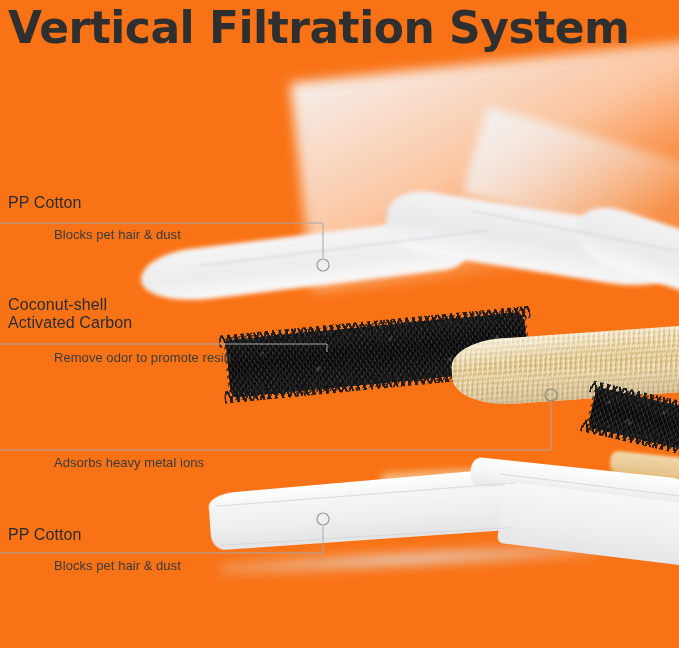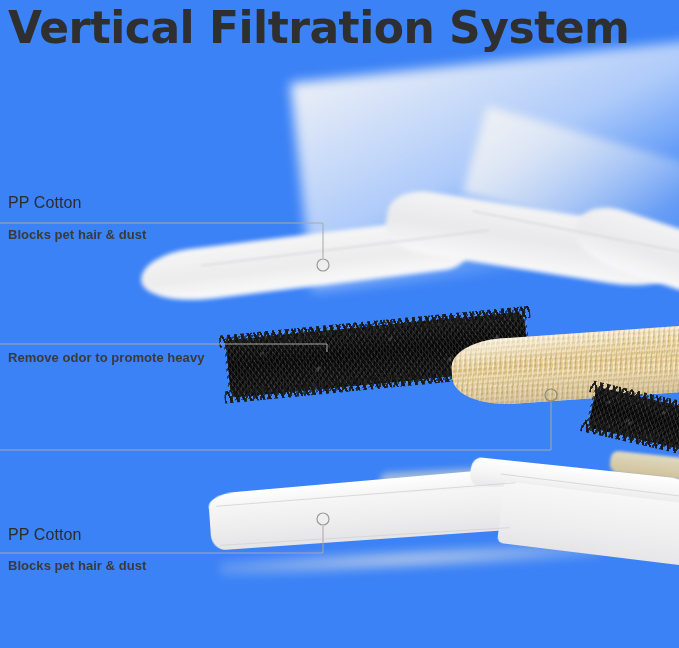--- a/index.html
+++ b/index.html
@@ -4,21 +4,21 @@
 <style>
   html, body {
     margin: 0;
     padding: 0;
     background: #ffffff;
   }
   #stage {
     position: relative;
     width: 679px;
     height: 648px;
-    background: #3b82f6;
+    background: #f97316;
     overflow: hidden;
     font-family: "Liberation Sans", sans-serif;
     -webkit-font-smoothing: antialiased;
   }
 
   
   .bg-layer {
     position: absolute;
     pointer-events: none;
   }
@@ -243,23 +243,24 @@
     color: #2c2c2c;
     font-size: 16px;
     font-weight: 400;
     line-height: 1.12;
     letter-spacing: 0.1px;
     white-space: nowrap;
   }
   .callout .sub {
     color: #3a3a3a;
     font-size: 13px;
-    font-weight: 700;
+    font-weight: 400;
     letter-spacing: 0.05px;
     white-space: nowrap;
+    margin-left: 46px;
   }
 
   
   #leaders {
     position: absolute;
     left: 0; top: 0;
     width: 679px; height: 648px;
     pointer-events: none;
   }
 </style>
@@ -338,24 +339,31 @@
 
   <div id="title">Vertical Filtration System</div>
 
   <div class="callout" style="top:194px">
     <div class="head">PP Cotton</div>
   </div>
   <div class="callout" style="top:227px">
     <div class="sub">Blocks pet hair &amp; dust</div>
   </div>
 
+  <div class="callout" style="top:296px">
+    <div class="head">Coconut-shell</div>
+    <div class="head">Activated Carbon</div>
+  </div>
   <div class="callout" style="top:350px">
-    <div class="sub">Remove odor to promote heavy</div>
-  </div>
-
+    <div class="sub">Remove odor to promote resin</div>
+  </div>
+
+  <div class="callout" style="top:455px">
+    <div class="sub">Adsorbs heavy metal ions</div>
+  </div>
 
   <div class="callout" style="top:526px">
     <div class="head">PP Cotton</div>
   </div>
   <div class="callout" style="top:558px">
     <div class="sub">Blocks pet hair &amp; dust</div>
   </div>
 
 </div>
 

